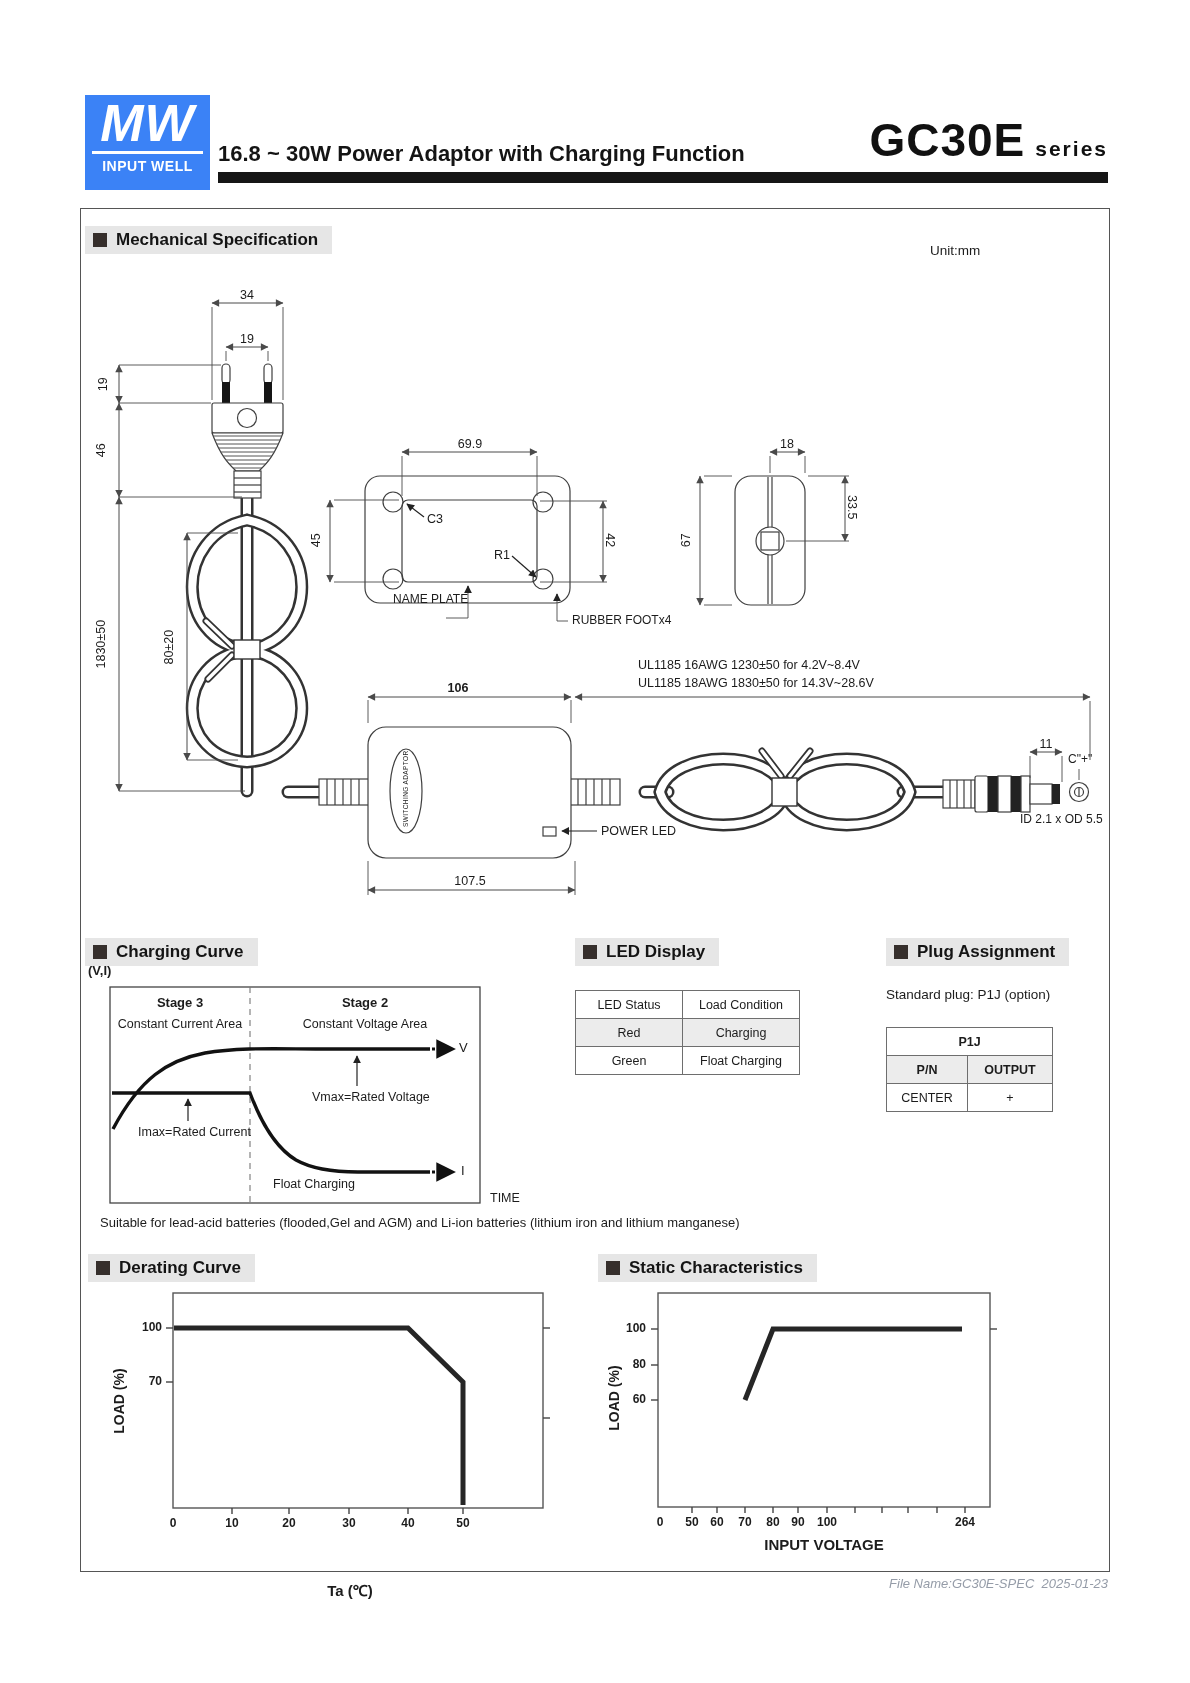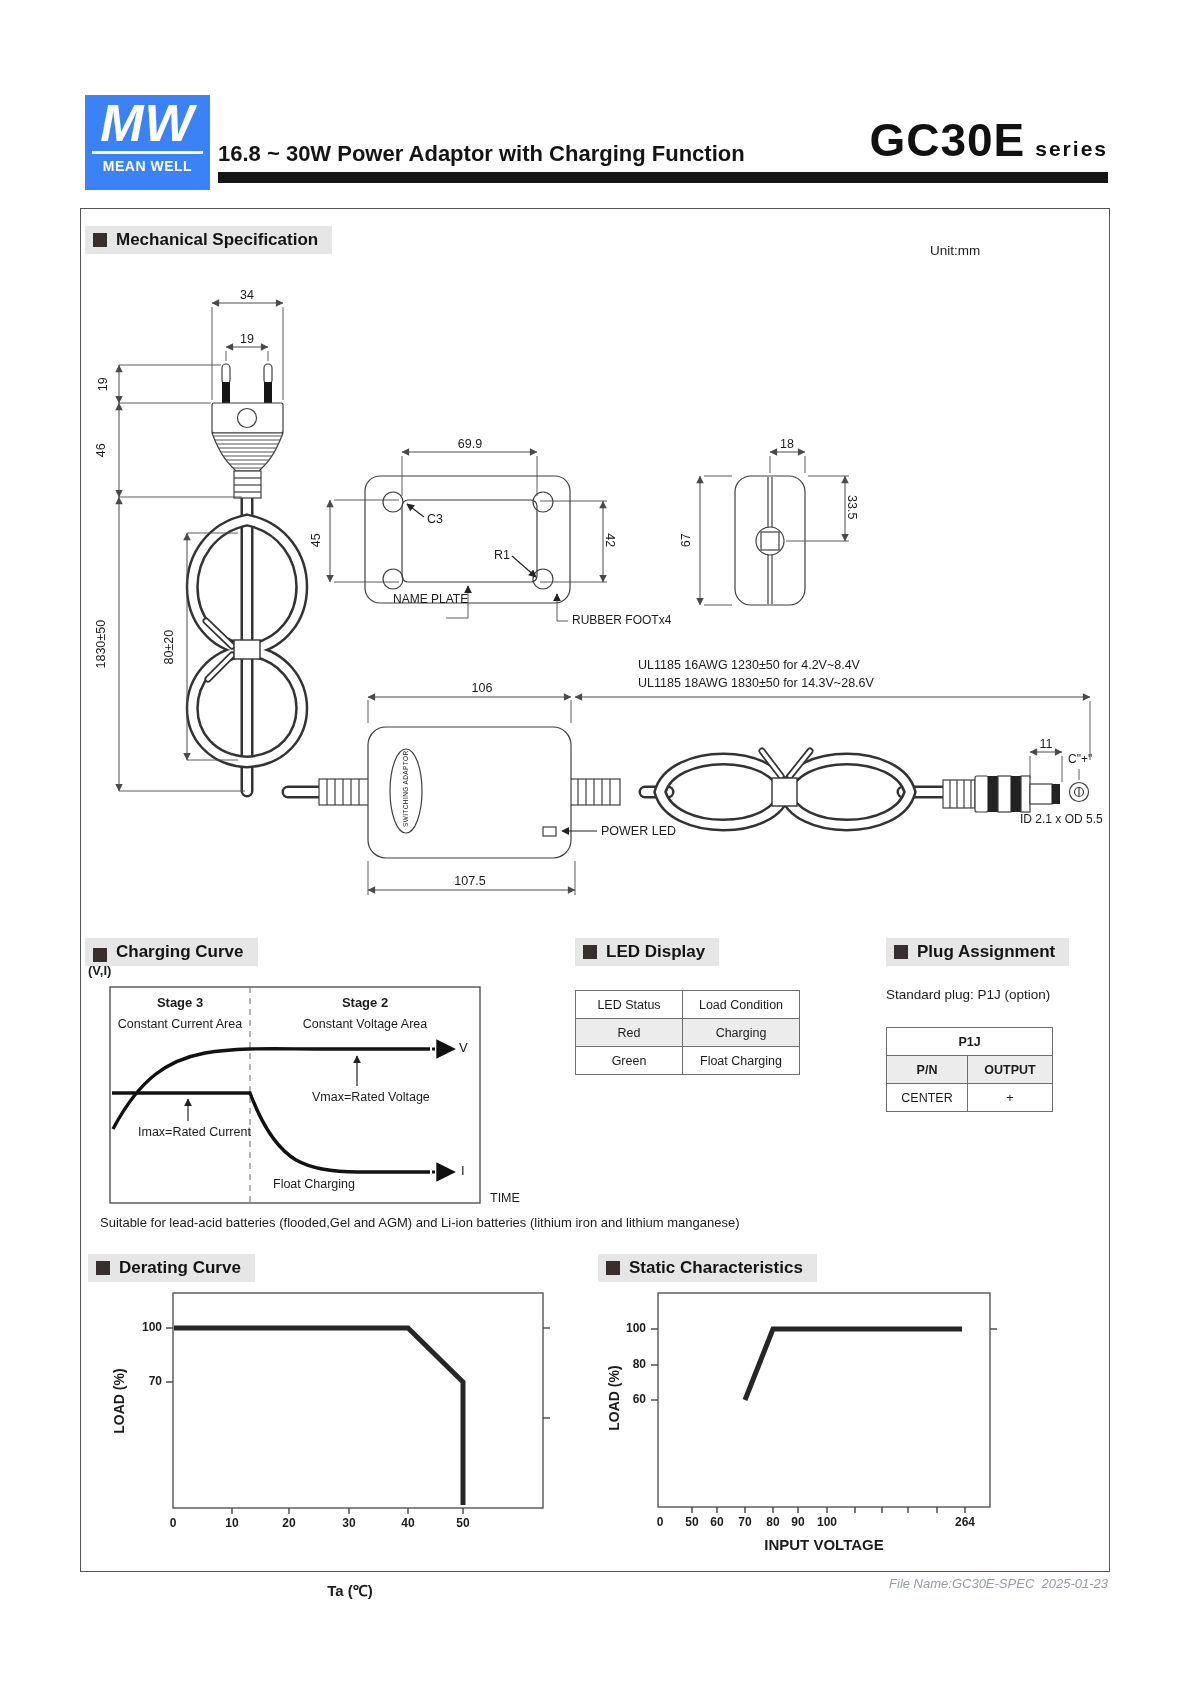--- a/index.html
+++ b/index.html
@@ -39,21 +39,21 @@
   .ticklbl{position:absolute;font-size:12px;font-weight:bold;color:#1c1c1c;white-space:nowrap;}
 </style>
 </head>
 <body>
 
 <div id="page">
 
   <div id="logo">
     <div class="mw">MW</div>
     <div class="rule"></div>
-    <div class="brand">MEAN WELL</div>
+    <div class="brand">INPUT WELL</div>
   </div>
   <div id="doc-title">16.8 ~ 30W Power Adaptor with Charging Function</div>
   <div id="series-block">
     <span id="series-name">GC30E</span>
     <span id="series-suffix">series</span>
   </div>
   <div id="title-bar"></div>
 
   <div id="main-box"></div>
 
@@ -290,21 +290,21 @@
       <polyline class="chartline" points="745,1400 773,1329 962,1329"></polyline>
     </g>
   </svg>
 
   <div class="sec-head" style="left:85px;top:226px;">
     <span class="sq"></span>
     <span>Mechanical Specification</span>
   </div>
   <div class="lbl" style="left:930px;top:243px;font-size:13.5px;">Unit:mm</div>
 
-  <div class="sec-head" style="left:85px;top:938px;align-items:flex-end;">
+  <div class="sec-head" style="left:85px;top:938px;">
     <span class="sq"></span>
     <span>Charging Curve</span>
   </div>
   <div class="sec-head" style="left:575px;top:938px;">
     <span class="sq"></span>
     <span>LED Display</span>
   </div>
   <div class="sec-head" style="left:886px;top:938px;">
     <span class="sq"></span>
     <span>Plug Assignment</span>
@@ -330,21 +330,21 @@
   <div class="lbl ctr rotcw" style="left:580px;top:533px;width:60px;">42</div>
   <div class="lbl" style="left:427px;top:512px;">C3</div>
   <div class="lbl" style="left:494px;top:548px;">R1</div>
   <div class="lbl" style="left:373px;top:593px;font-size:12px;margin-left:20px;">NAME PLATE</div>
   <div class="lbl" style="left:572px;top:614px;font-size:12px;">RUBBER FOOTx4</div>
 
   <div class="lbl ctr" style="left:767px;top:437px;width:40px;">18</div>
   <div class="lbl ctr rotcw" style="left:822px;top:500px;width:60px;">33.5</div>
   <div class="lbl ctr rotccw" style="left:656px;top:533px;width:60px;">67</div>
 
-  <div class="lbl ctr" style="left:452px;top:681px;width:60px;">106</div>
+  <div class="lbl ctr" style="left:428px;top:681px;width:60px;font-weight:bold;">106</div>
   <div class="lbl ctr" style="left:440px;top:874px;width:60px;">107.5</div>
   <div class="lbl ctr rotccw" style="left:366px;top:785px;width:80px;font-size:6.5px;letter-spacing:0.4px;">SWITCHING ADAPTOR</div>
   <div class="lbl" style="left:601px;top:824px;">POWER LED</div>
   <div class="lbl" style="left:638px;top:658px;">UL1185 16AWG 1230±50 for 4.2V~8.4V</div>
   <div class="lbl" style="left:638px;top:676px;">UL1185 18AWG 1830±50 for 14.3V~28.6V</div>
   <div class="lbl ctr" style="left:1026px;top:737px;width:40px;">11</div>
   <div class="lbl" style="left:1068px;top:753px;font-size:12px;">C"+"</div>
   <div class="lbl" style="left:1020px;top:813px;font-size:12px;">ID 2.1 x OD 5.5</div>
 
   <div class="lbl b" style="left:88px;top:964px;font-size:13px;">(V,I)</div>

